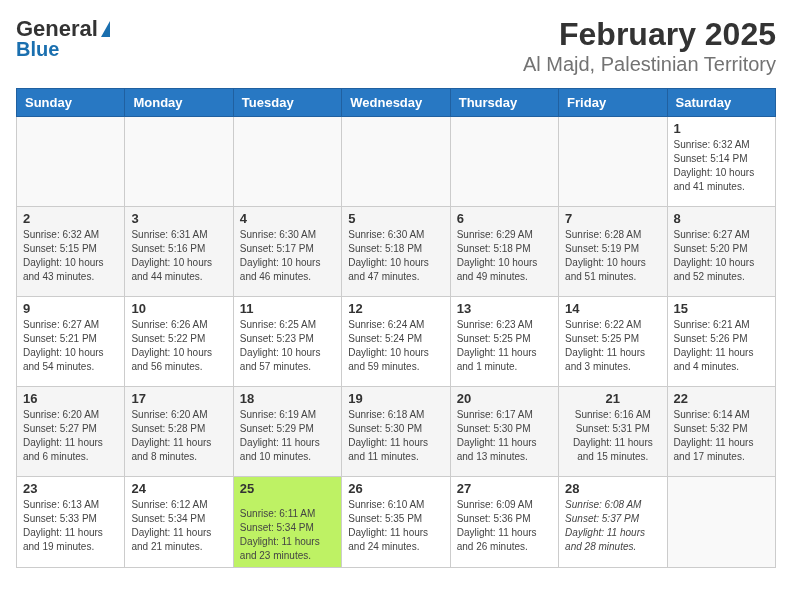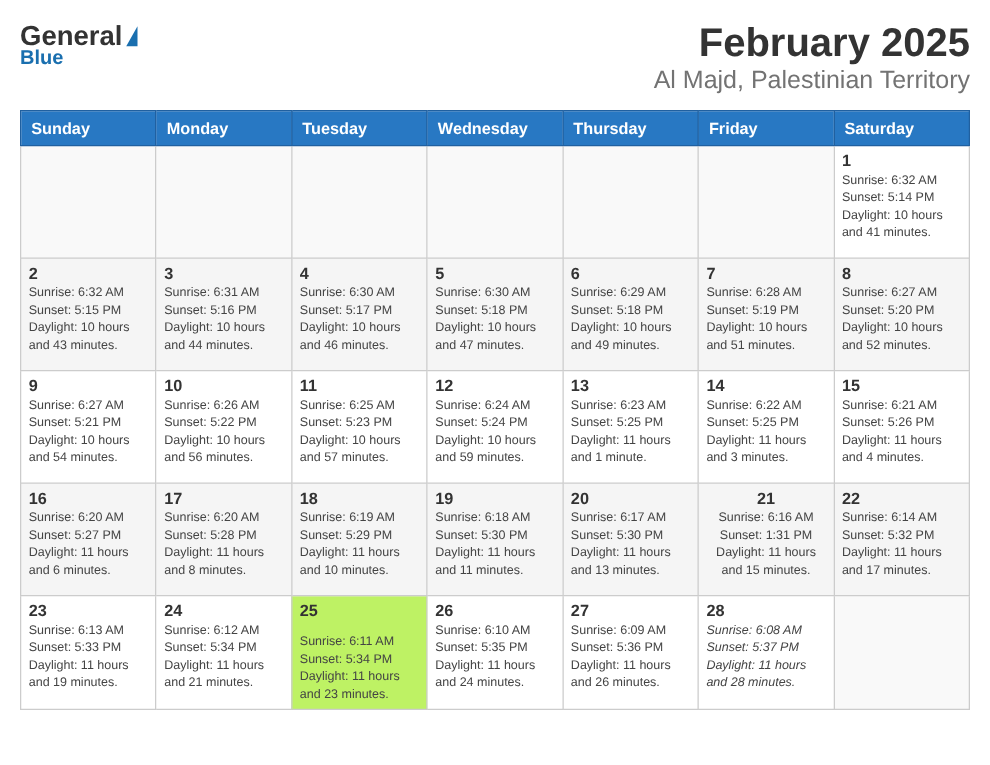--- a/index.html
+++ b/index.html
@@ -77,21 +77,21 @@
   </style>
 </head>
 <body>
 
 <div class="header">
   <div class="logo">
     <div class="logo-text">
       <span style="font-size:22px;font-weight:bold;color:#333;">General</span>
       <span style="display:inline-block;width:0;height:0;border-left:9px solid transparent;border-right:0px solid transparent;border-bottom:16px solid #1a6faf;margin-left:3px;vertical-align:middle;"></span>
     </div>
-    <span style="font-size:16px;font-weight:bold;color:#1a6faf;margin-top:-4px;">Blue</span>
+    <span style="font-size:20px;font-weight:bold;color:#1a6faf;margin-top:-4px;">Blue</span>
   </div>
   <div class="title-area">
     <div class="month-title">February 2025</div>
     <div class="subtitle">Al Majd, Palestinian Territory</div>
   </div>
 </div>
 
 <table class="calendar">
   <thead>
     <tr>
@@ -254,21 +254,21 @@
         <td style="background: rgb(245, 245, 245);">
           <div class="day-number">20</div>
           <div class="day-info" style="white-space: pre-line;">Sunrise: 6:17 AM
 Sunset: 5:30 PM
 Daylight: 11 hours
 and 13 minutes.</div>
         </td>
         <td style="background: rgb(245, 245, 245); text-align: center;">
           <div class="day-number">21</div>
           <div class="day-info" style="white-space: pre-line;">Sunrise: 6:16 AM
-Sunset: 1:31 PM
+Sunset: 5:31 PM
 Daylight: 11 hours
 and 15 minutes.</div>
         </td>
         <td style="background: rgb(245, 245, 245);">
           <div class="day-number">22</div>
           <div class="day-info" style="white-space: pre-line;">Sunrise: 6:14 AM
 Sunset: 5:32 PM
 Daylight: 11 hours
 and 17 minutes.</div>
         </td>

